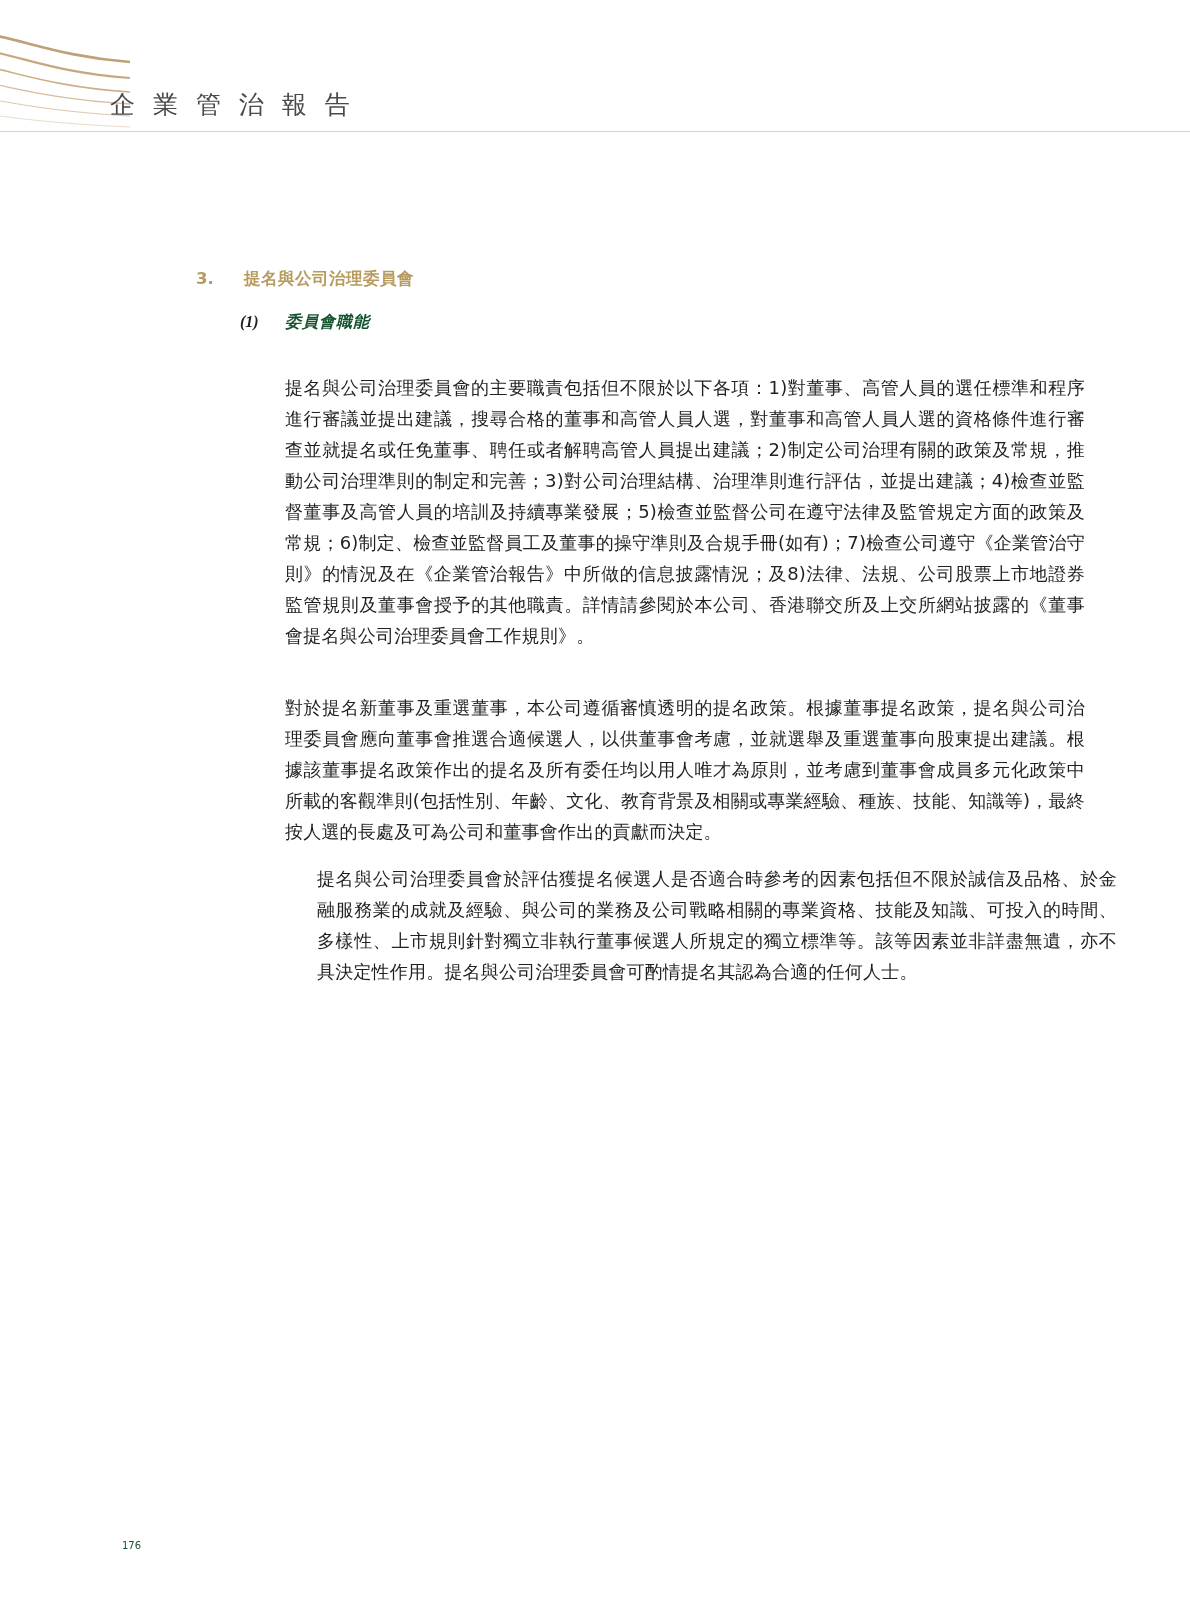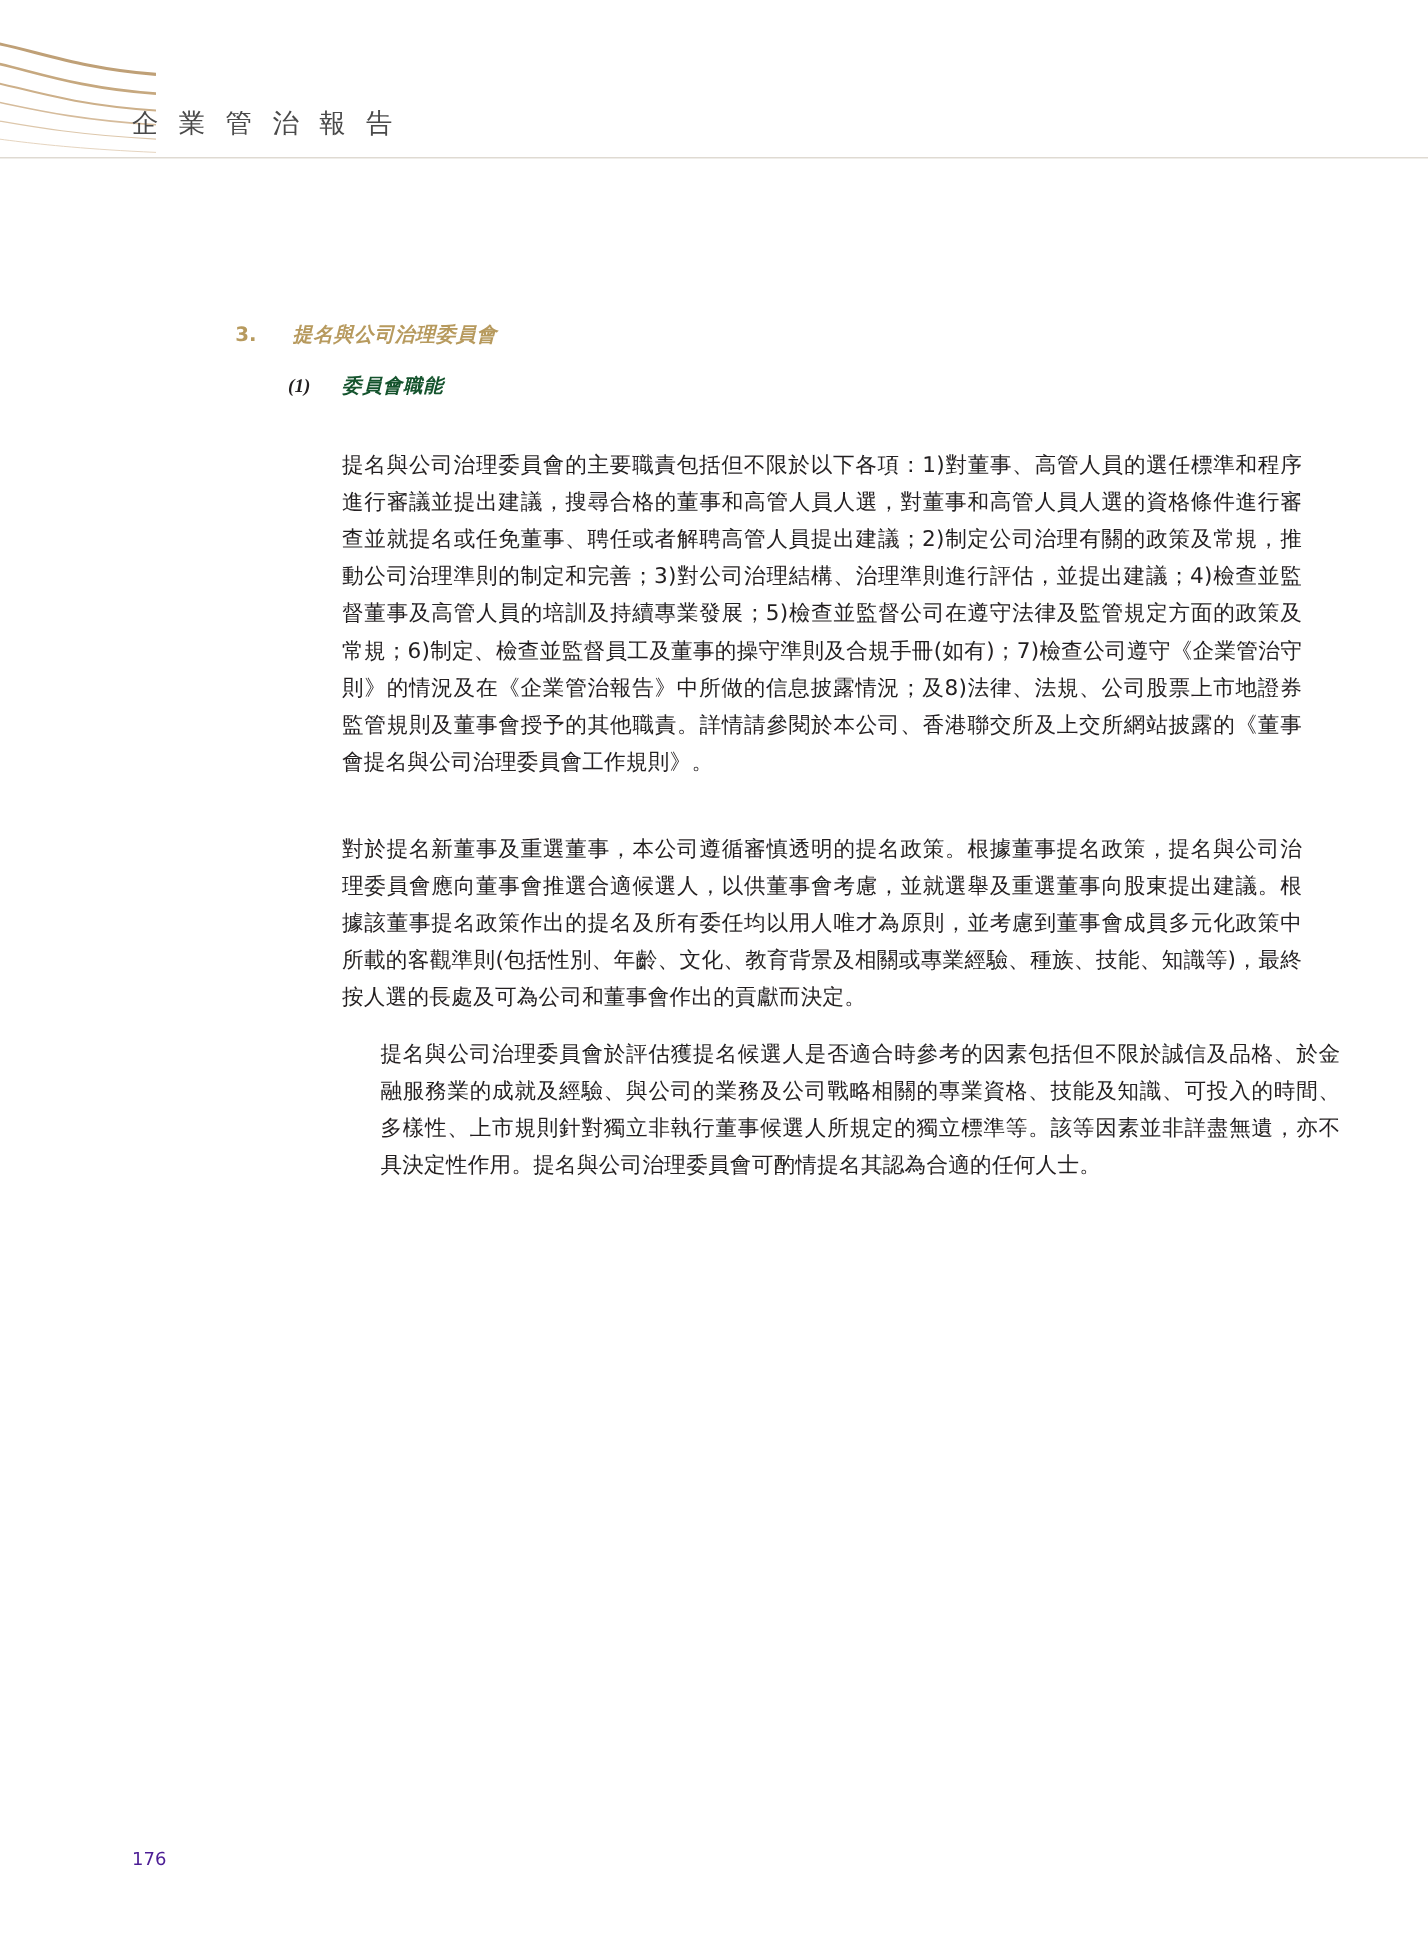--- a/index.html
+++ b/index.html
@@ -37,21 +37,21 @@
     left: 0;
     top: 28px;
     width: 130px;
     height: 104px;
     overflow: hidden;
   }
   .header-title {
     position: absolute;
     left: 110px;
     top: 88px;
-    font-size: 22px;
+    font-size: 25px;
     letter-spacing: 5px;
     color: #4a4a4a;
     font-family: "DejaVu Sans", "Liberation Sans", sans-serif;
     white-space: nowrap;
   }
 
   
   .content {
     position: absolute;
     left: 0;
@@ -74,21 +74,20 @@
     font-weight: bold;
     color: #b79a5e;
     font-family: "DejaVu Sans", "Liberation Sans", sans-serif;
   }
   .section-title {
     font-size: 16.5px;
     font-weight: bold;
     color: #b79a5e;
     letter-spacing: 0.5px;
     font-family: "DejaVu Sans", "Liberation Sans", sans-serif;
-    font-style: italic;
   }
 
   .subsection-heading {
     position: absolute;
     left: 240px;
     top: 312px;
     width: 860px;
     display: flex;
     align-items: baseline;
   }
@@ -121,24 +120,24 @@
     text-justify: inter-character;
     font-family: "DejaVu Sans", "Liberation Sans", sans-serif;
     letter-spacing: 0.2px;
   }
   .para-1 { top: 354px; }
   .para-2 { top: 660px; margin-top: 32px; }
   .para-3 { top: 845px; margin-left: 32px; }
 
   .page-number {
     position: absolute;
-    left: 110px;
+    left: 122px;
     top: 1540px;
-    font-size: 15px;
-    color: #4c1d95;
+    font-size: 10px;
+    color: #14532d;
     font-family: "DejaVu Sans", "Liberation Sans", sans-serif;
   }
 </style>
 </head>
 <body>
 
 <div class="page-header">
   <div class="header-swoosh">
     <svg width="130" height="104" viewBox="0 0 130 104" xmlns="http://www.w3.org/2000/svg">
       <g fill="none" stroke="#c9ab7e" stroke-width="1.1">

